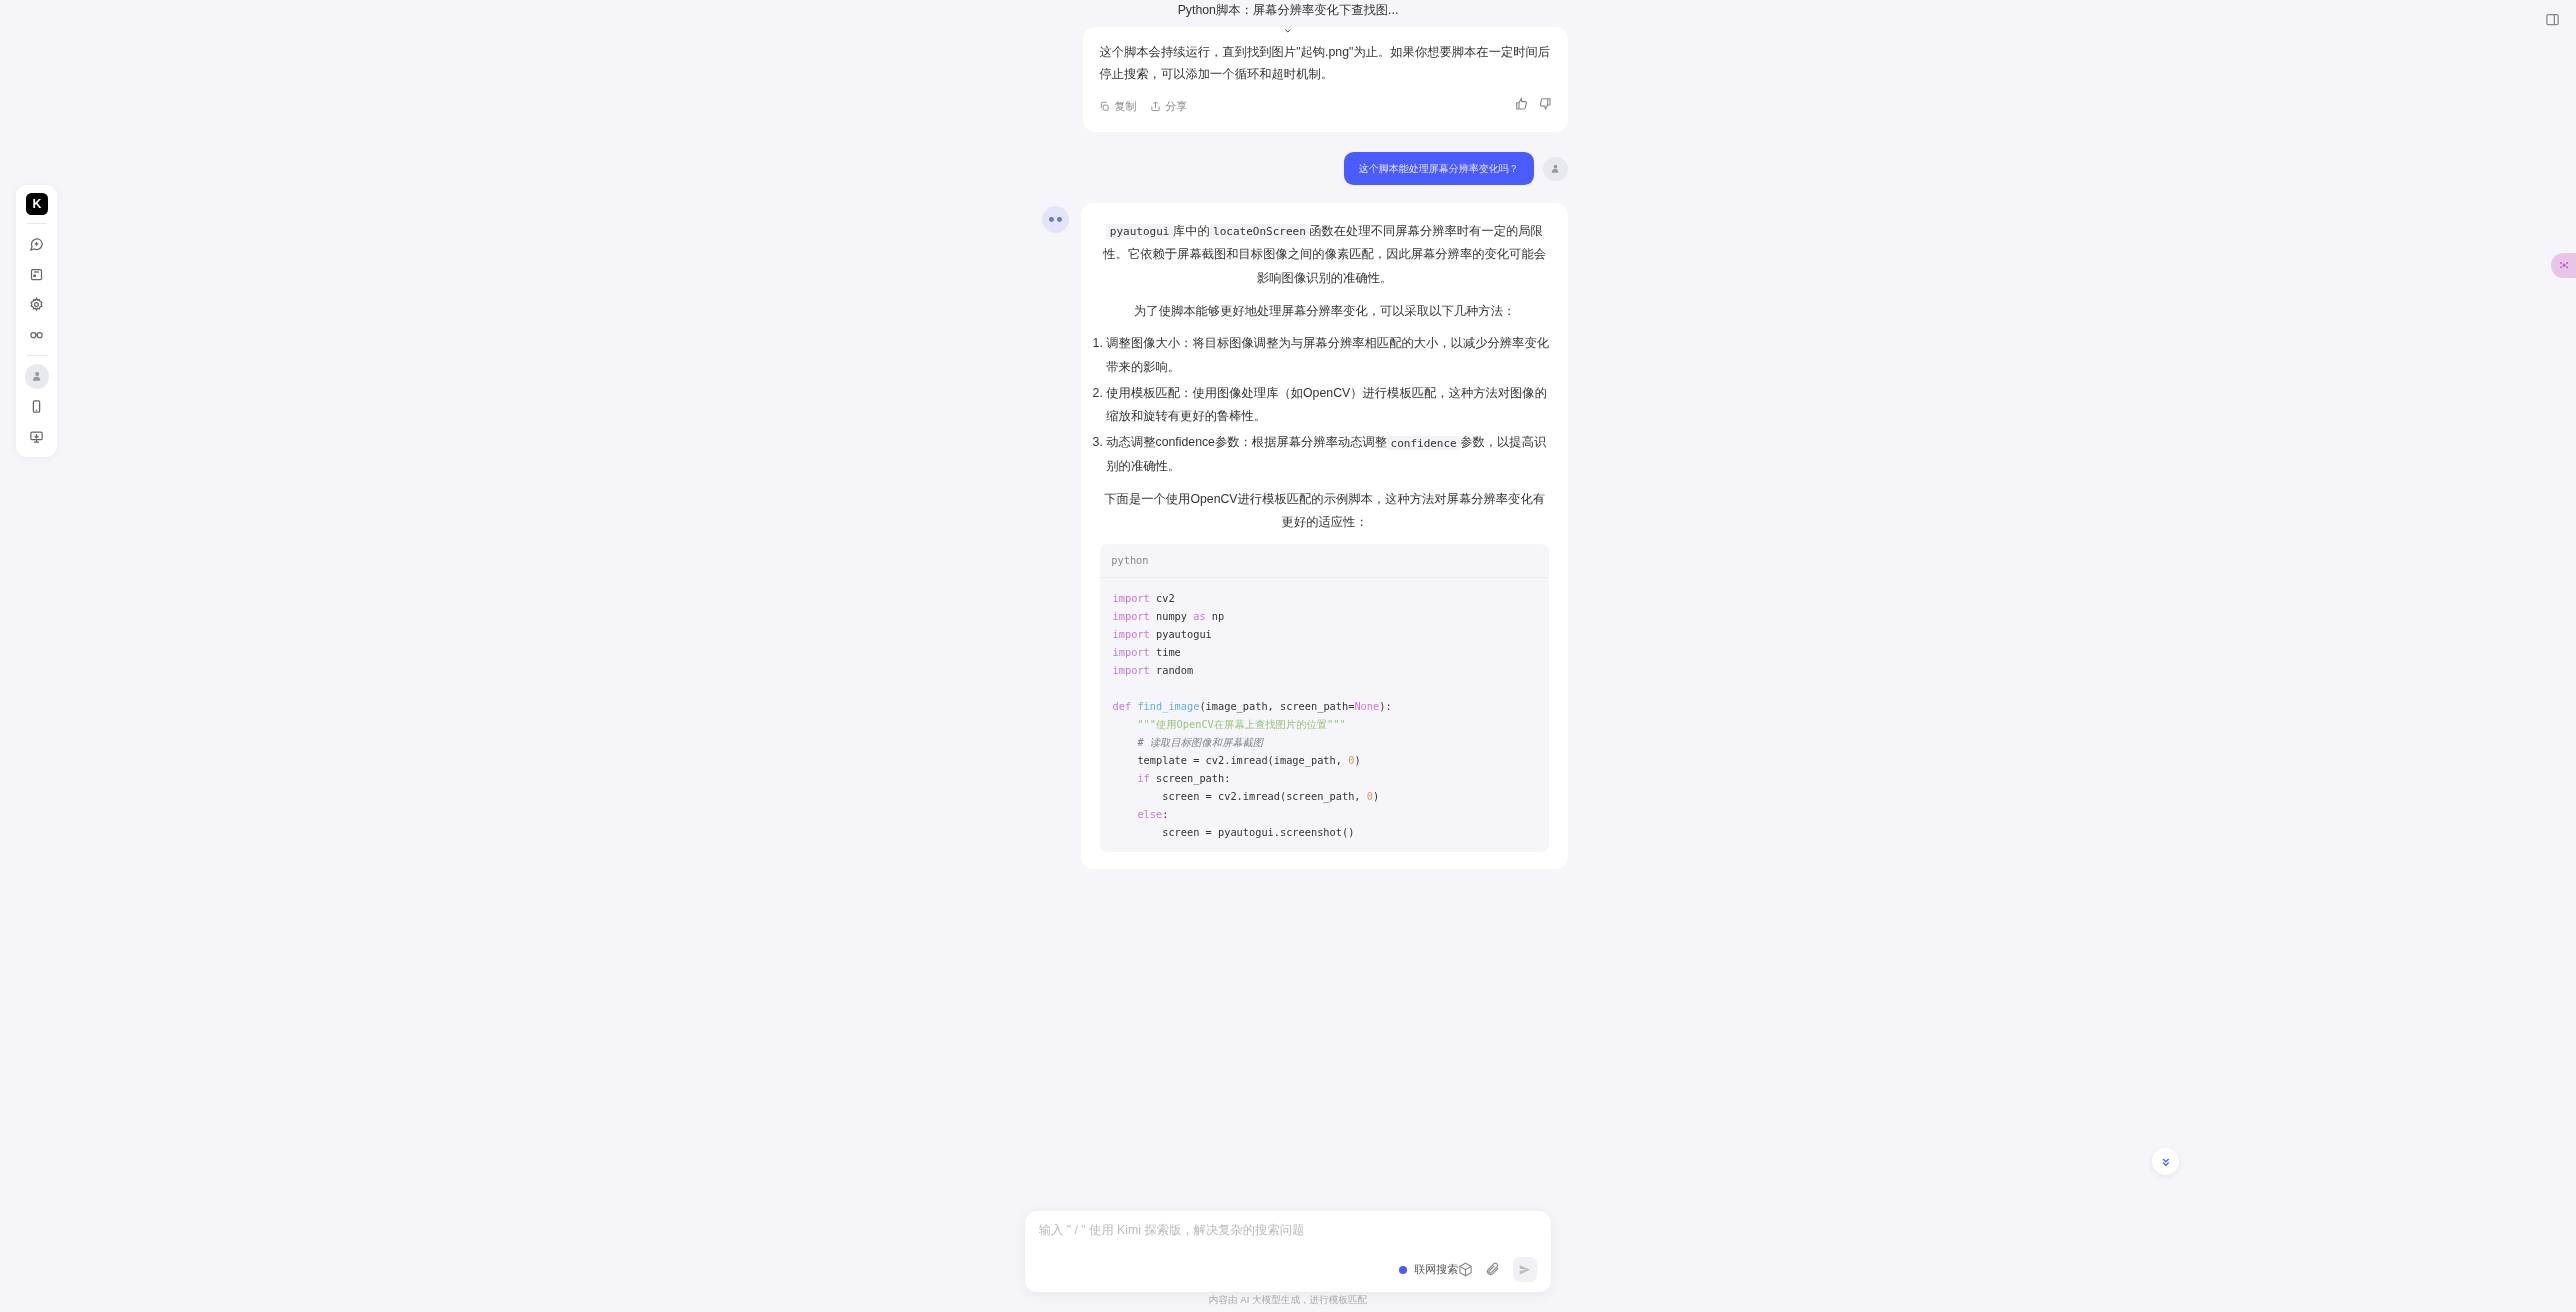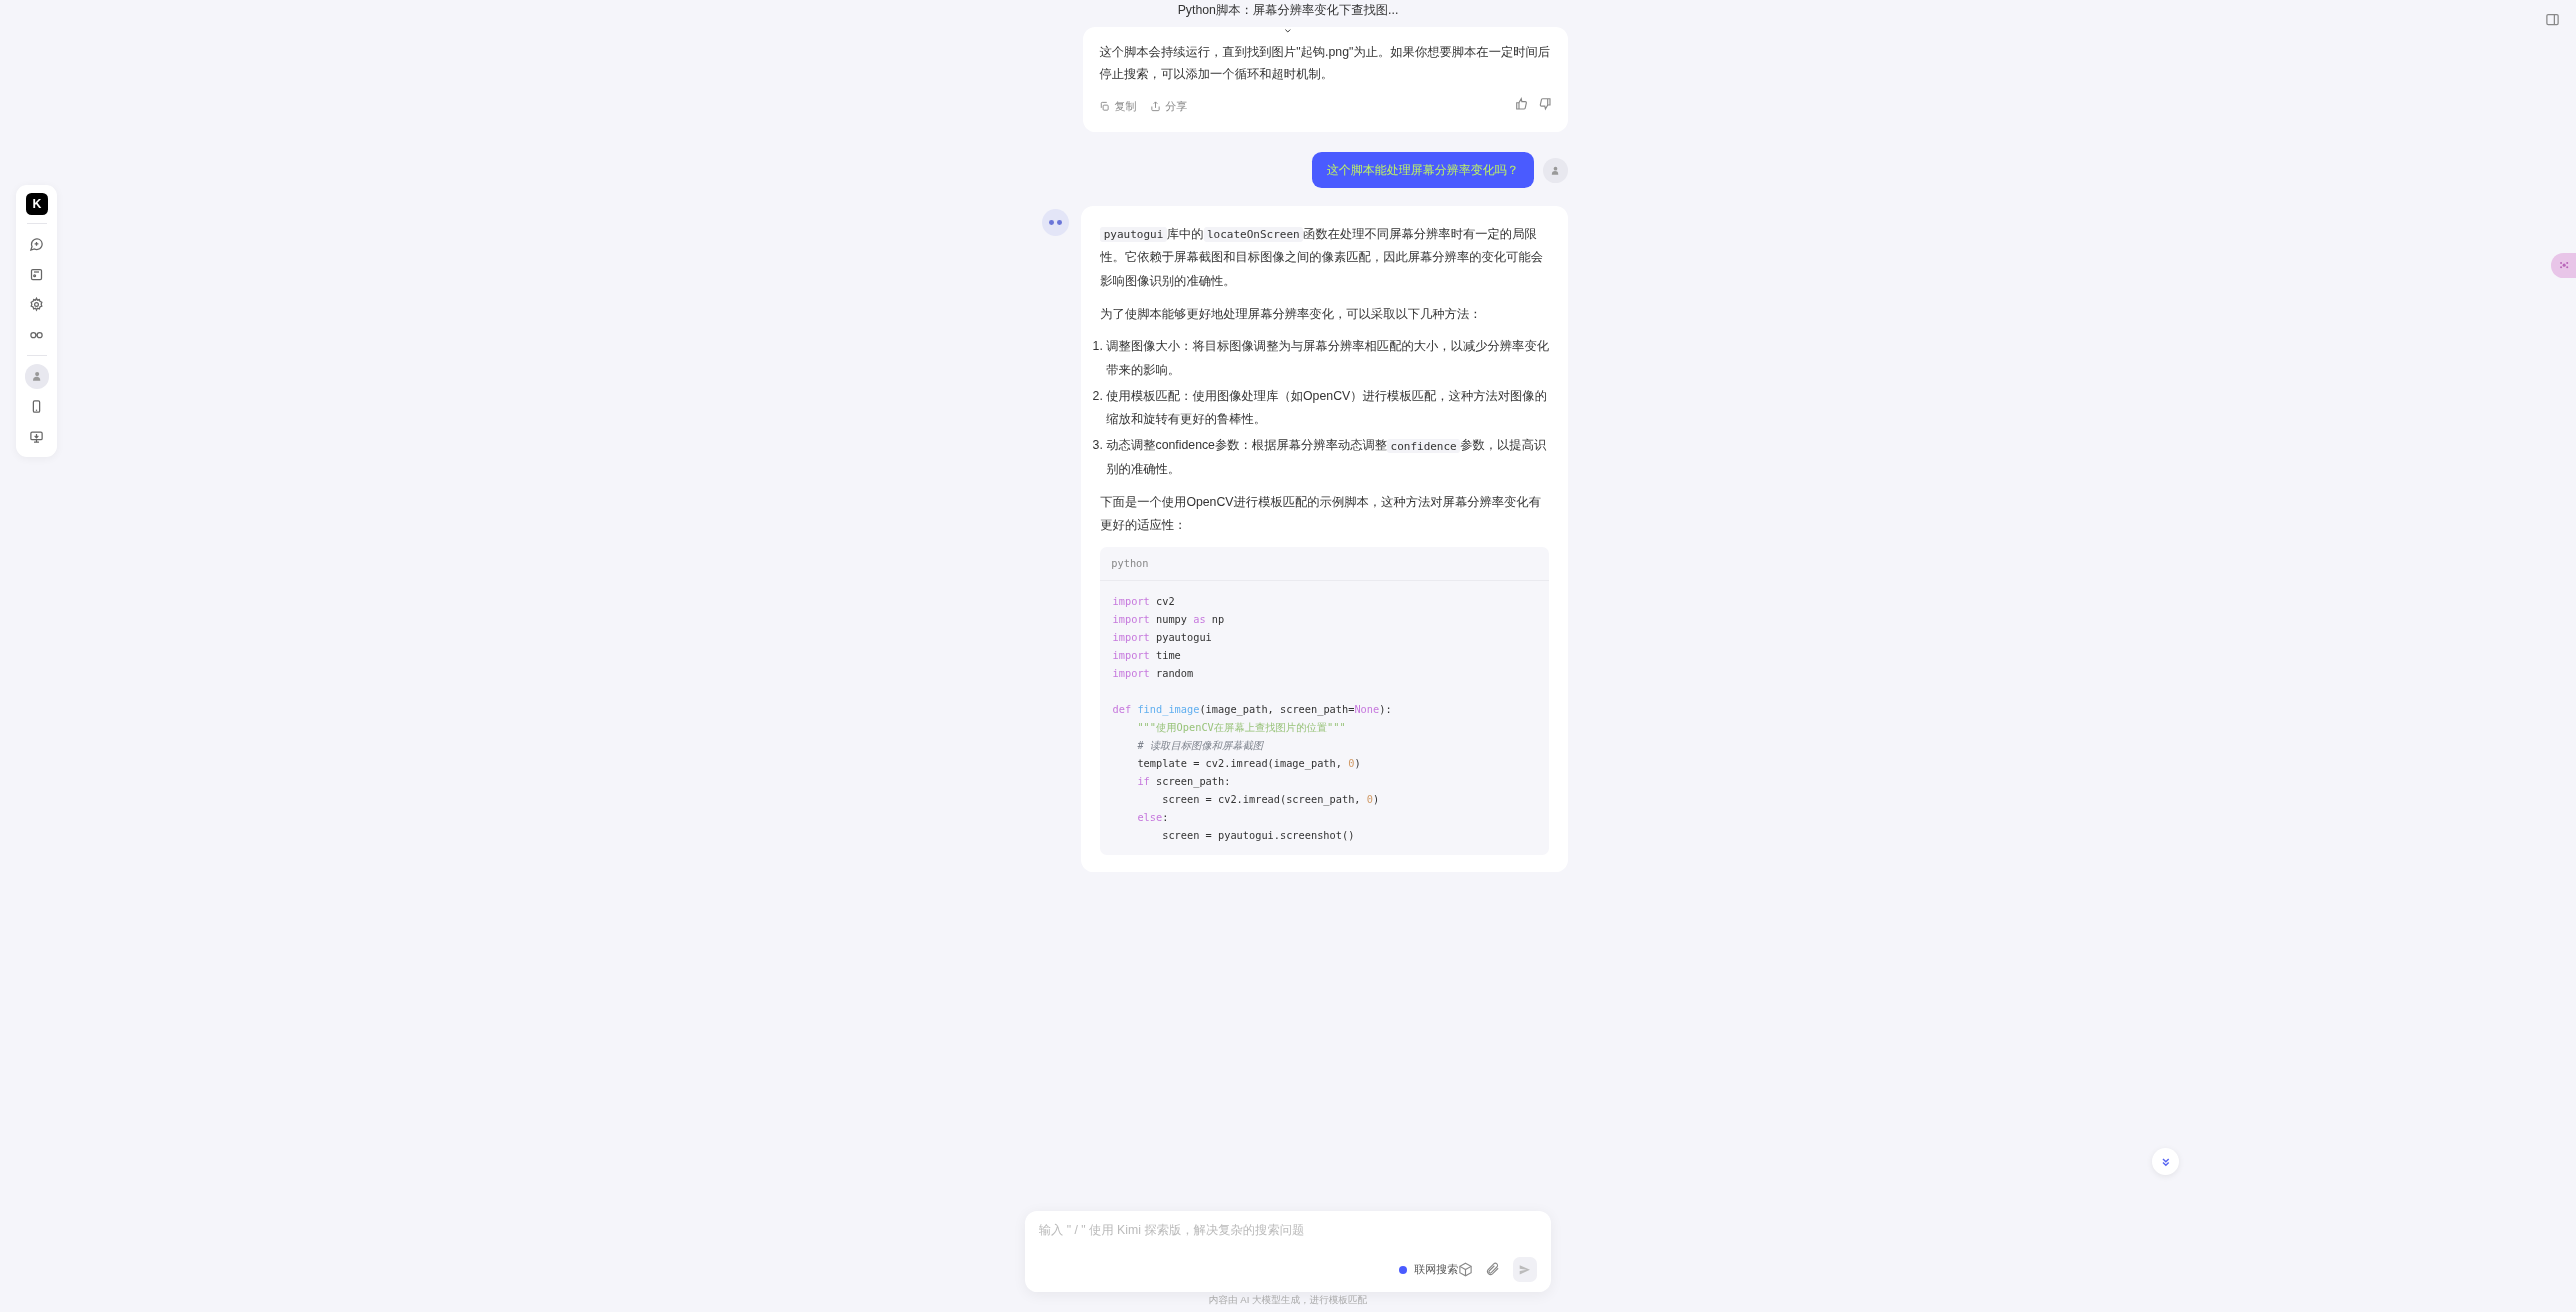--- a/index.html
+++ b/index.html
@@ -143,24 +143,24 @@
 }
 .user-row {
   display: flex;
   justify-content: flex-end;
   align-items: center;
   gap: 9.6px;
   margin-bottom: 18px;
 }
 .user-bubble {
   background: #4a5bff;
-  color: #bef264;
+  color: #e5e5e5;
   padding: 9.6px 15px;
   border-radius: 9.6px;
-  font-size: 12px;
+  font-size: 10px;
 }
 .user-avatar {
   width: 24.6px;
   height: 24.6px;
   background: #e8e8ef;
   border-radius: 50%;
   display: flex;
   align-items: center;
   justify-content: center;
   color: #999;
@@ -195,20 +195,21 @@
   background: #fff;
   border-radius: 12.3px;
   padding: 16.4px 19px;
   font-size: 12.3px;
   line-height: 1.9;
   color: #333;
   flex: 1;
 }
 .assistant-content p {
   margin-bottom: 9.6px;
+  text-align: center;
 }
 .assistant-content ol {
   margin-left: 6px;
   margin-bottom: 9.6px;
 }
 .assistant-content li {
   margin-bottom: 2.7px;
 }
 .inline-code {
   font-family: "SF Mono", Monaco, Consolas, monospace;

